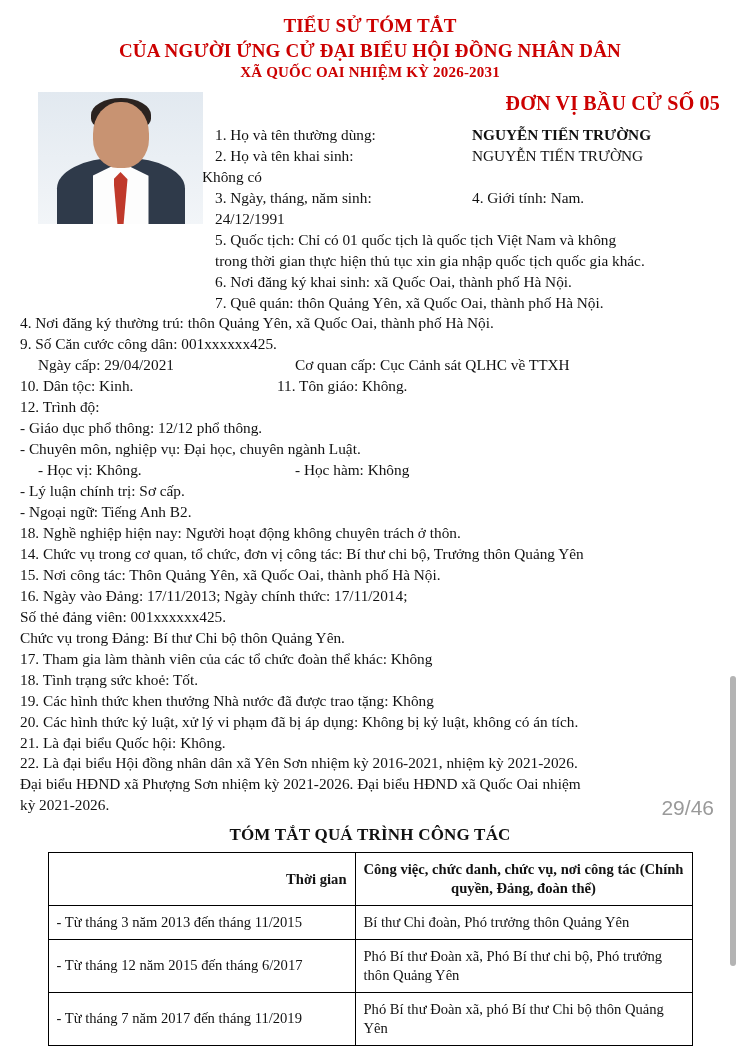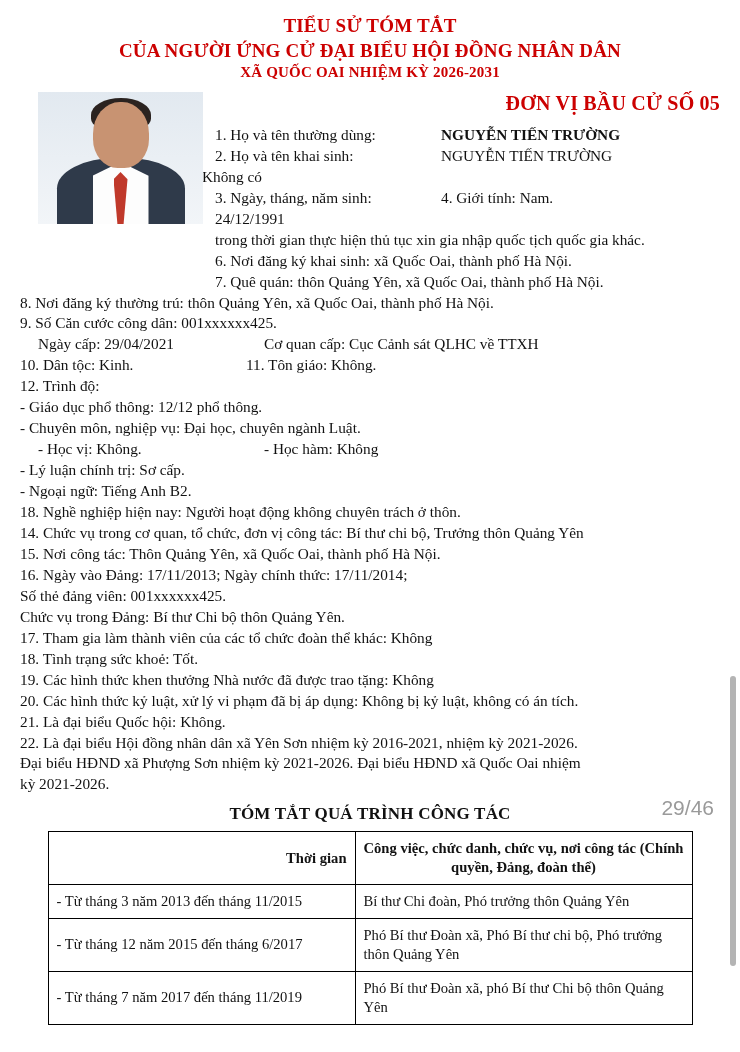--- a/index.html
+++ b/index.html
@@ -119,20 +119,21 @@
   .indent-right {
     margin-left: 195px;
   }
   .info-line { white-space: pre-wrap; }
   .bold { font-weight: bold; }
   .sub { margin-left: 18px; }
   .full { margin-left: 0; }
 
   .two-col {
     display: flex;
+    gap: 31px;
   }
   .two-col .c1 { width: 226px; flex: none; }
   .two-col .c2 { flex: 1; }
 
   
   .section-title {
     text-align: center;
     font-weight: bold;
     font-size: 17px;
     margin: 9px 0 7px 0;
@@ -221,25 +222,26 @@
       <div class="c2 info-line">NGUYỄN TIẾN TRƯỜNG</div>
     </div>
 
     <div class="indent-right info-line sub">Các bí danh/tên gọi khác:  Không có</div>
 
     <div class="indent-right two-col">
       <div class="c1 info-line">3. Ngày, tháng, năm sinh: 24/12/1991</div>
       <div class="c2 info-line">4. Giới tính: Nam.</div>
     </div>
 
+    <div class="indent-right info-line">5. Quốc tịch: Chỉ có 01 quốc tịch là quốc tịch Việt Nam và không</div>
     <div class="indent-right info-line">trong thời gian thực hiện thủ tục xin gia nhập quốc tịch quốc gia khác.</div>
     <div class="indent-right info-line">6. Nơi đăng ký khai sinh: xã Quốc Oai, thành phố Hà Nội.</div>
     <div class="indent-right info-line">7. Quê quán: thôn Quảng Yên, xã Quốc Oai, thành phố Hà Nội.</div>
 
-    <div class="full info-line">8. Nơi đăng ký thường trú: thôn Quảng Yên, xã Quốc Oai, thành phố Hà Nội.</div>
+    <div class="full info-line">4. Nơi đăng ký thường trú: thôn Quảng Yên, xã Quốc Oai, thành phố Hà Nội.</div>
     <div class="full info-line">9. Số Căn cước công dân: 001xxxxxx425.</div>
 
     <div class="two-col">
       <div class="c1 info-line sub">Ngày cấp: 29/04/2021</div>
       <div class="c2 info-line">Cơ quan cấp: Cục Cảnh sát QLHC về TTXH</div>
     </div>
 
     <div class="two-col">
       <div class="c1 info-line">10. Dân tộc: Kinh.</div>
       <div class="c2 info-line">11. Tôn giáo: Không.</div>

